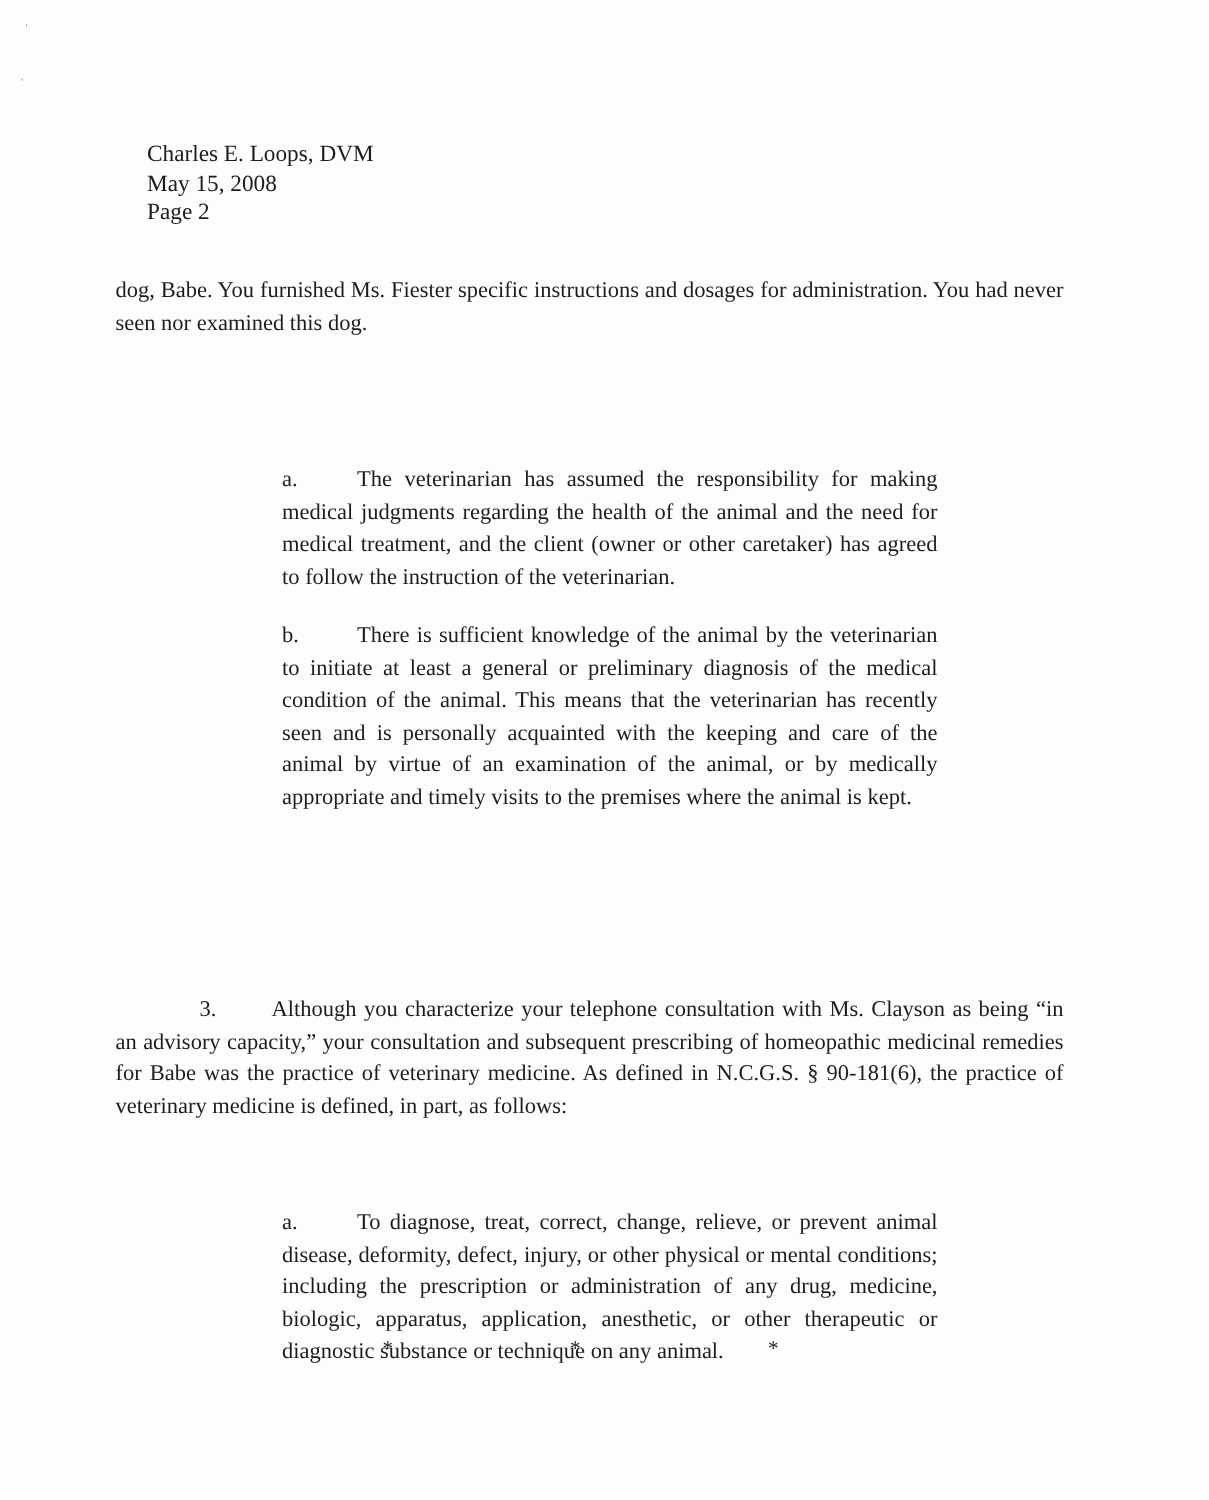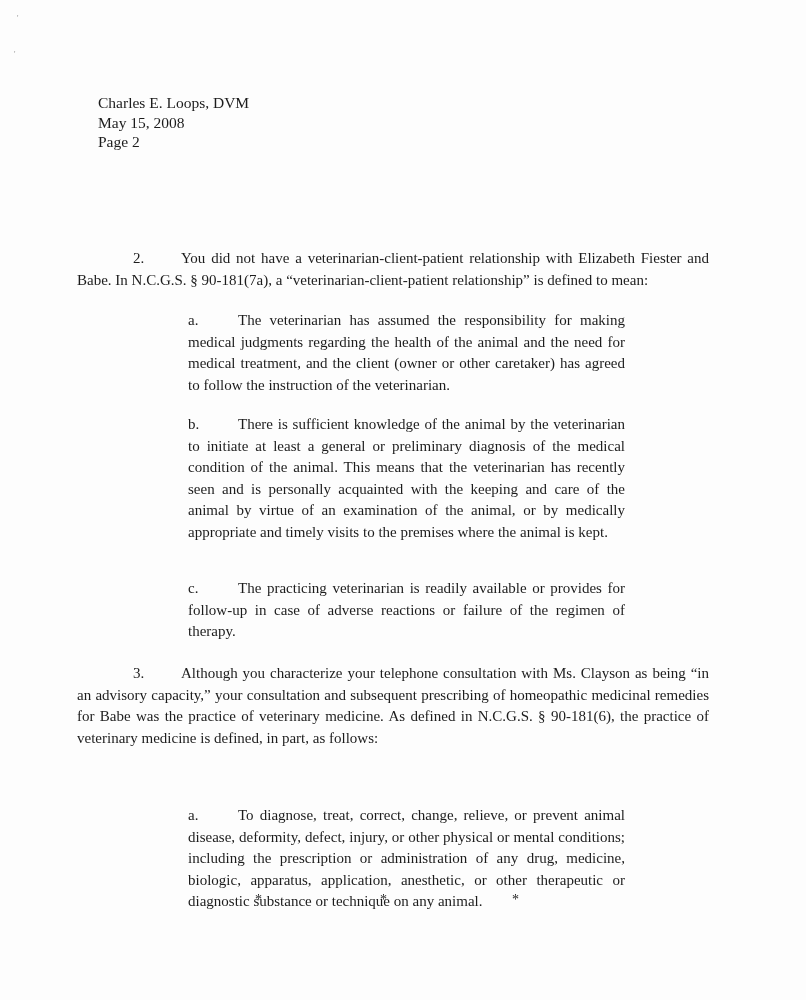--- a/index.html
+++ b/index.html
@@ -28,36 +28,33 @@
 <div class="page">
   <span class="speck" style="left:17px;top:14px;">'</span>
   <span class="speck" style="left:14px;top:50px;">'</span>
 
   <div class="header">
     <div>Charles E. Loops, DVM</div>
     <div>May 15, 2008</div>
     <div>Page 2</div>
   </div>
 
+  <div class="body-block" style="top:184px;">
+    <p>dog, Babe.  You furnished Ms. Fiester specific instructions and dosages for administration.  You had never seen nor examined this dog.</p>
+  </div>
 
-  <div class="body-block" style="top:248px;">
-    <p class="indent"><span class="num">2.</span><span>You did not have a veterinarian-client-patient relationship with Elizabeth Fiester and Babe.  In N.C.G.S. § 90-181(7a), a “veterinarian-client-patient relationship” is defined to mean:</span></p>
-  </div>
 
   <div class="quote" style="top:310px;">
     <p><span class="label">a.</span><span>The veterinarian has assumed the responsibility for making medical judgments regarding the health of the animal and the need for medical treatment, and the client (owner or other caretaker) has agreed to follow the instruction of the veterinarian.</span></p>
   </div>
 
   <div class="quote" style="top:414px;">
     <p><span class="label">b.</span><span>There is sufficient knowledge of the animal by the veterinarian to initiate at least a general or preliminary diagnosis of the medical condition of the animal.  This means that the veterinarian has recently seen and is personally acquainted with the keeping and care of the animal by virtue of an examination of the animal, or by medically appropriate and timely visits to the premises where the animal is kept.</span></p>
   </div>
 
-  <div class="quote" style="top:578px;">
-    <p><span class="label">c.</span><span>The practicing veterinarian is readily available or provides for follow-up in case of adverse reactions or failure of the regimen of therapy.</span></p>
-  </div>
 
   <div class="body-block" style="top:663px;">
     <p class="indent"><span class="num">3.</span><span>Although you characterize your telephone consultation with Ms. Clayson as being “in an advisory capacity,” your consultation and subsequent prescribing of homeopathic medicinal remedies for Babe was the practice of veterinary medicine.  As defined in N.C.G.S. § 90-181(6), the practice of veterinary medicine is defined, in part, as follows:</span></p>
   </div>
 
   <div class="quote" style="top:768px;margin-top:37px;">
     <p><span class="label">a.</span><span>To diagnose, treat, correct, change, relieve, or prevent animal disease, deformity, defect, injury, or other physical or mental conditions; including the prescription or administration of any drug, medicine, biologic, apparatus, application, anesthetic, or other therapeutic or diagnostic substance or technique on any animal.</span></p>
   </div>
 
   <div class="stars">

